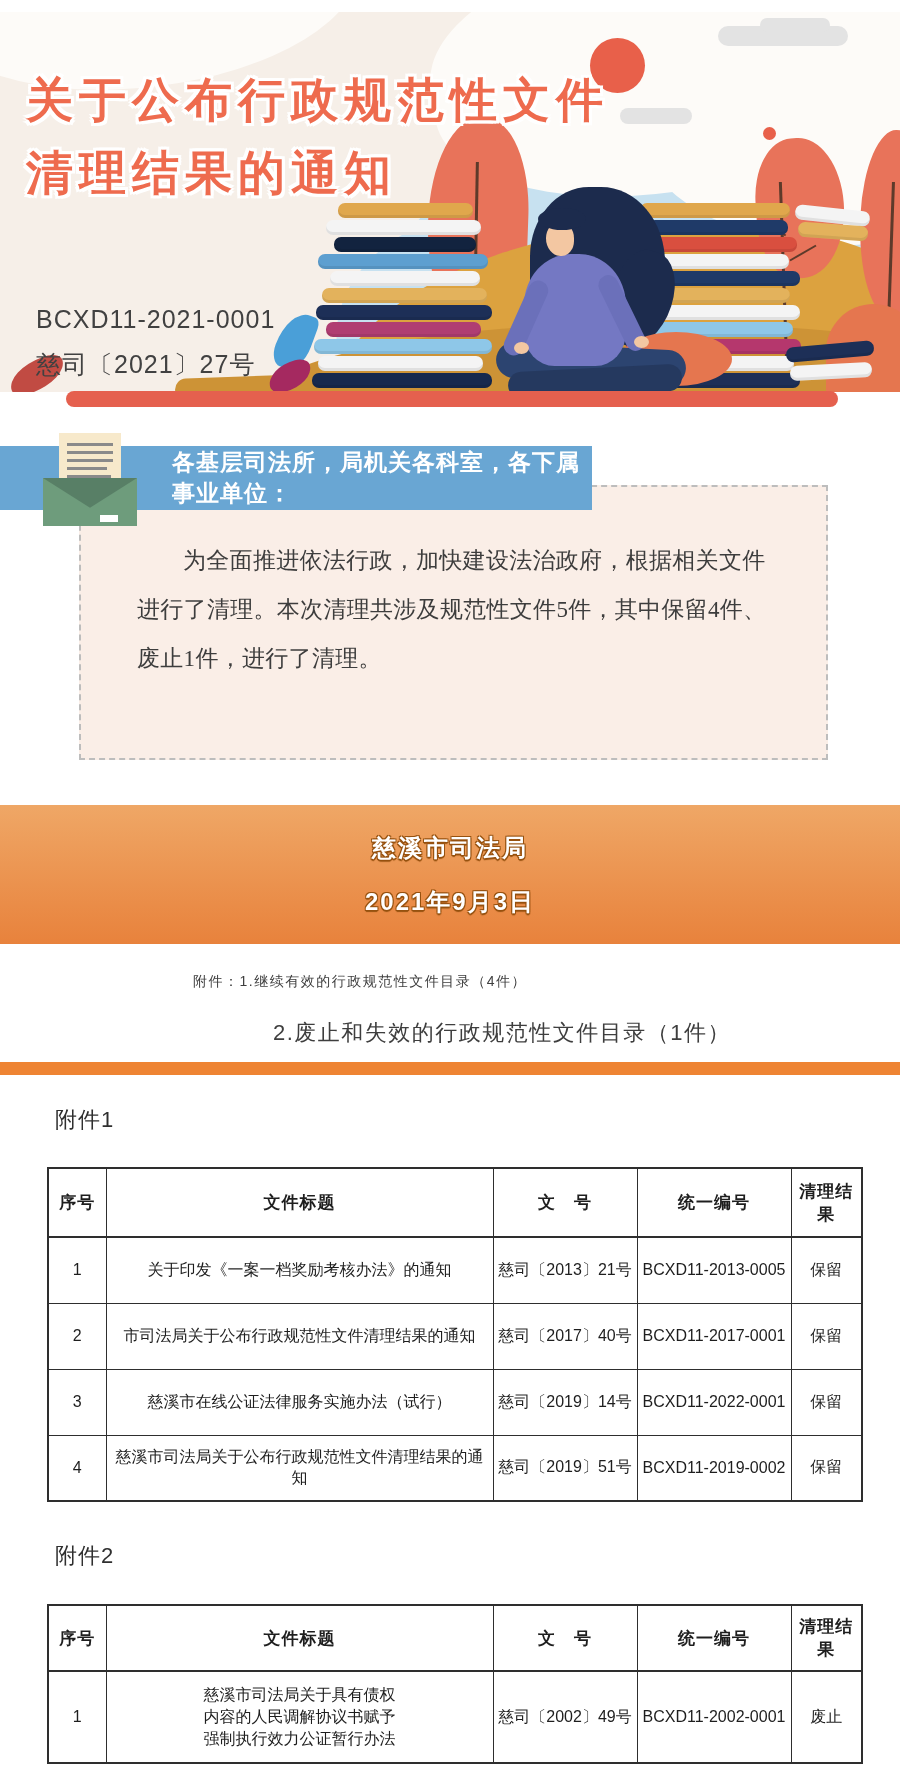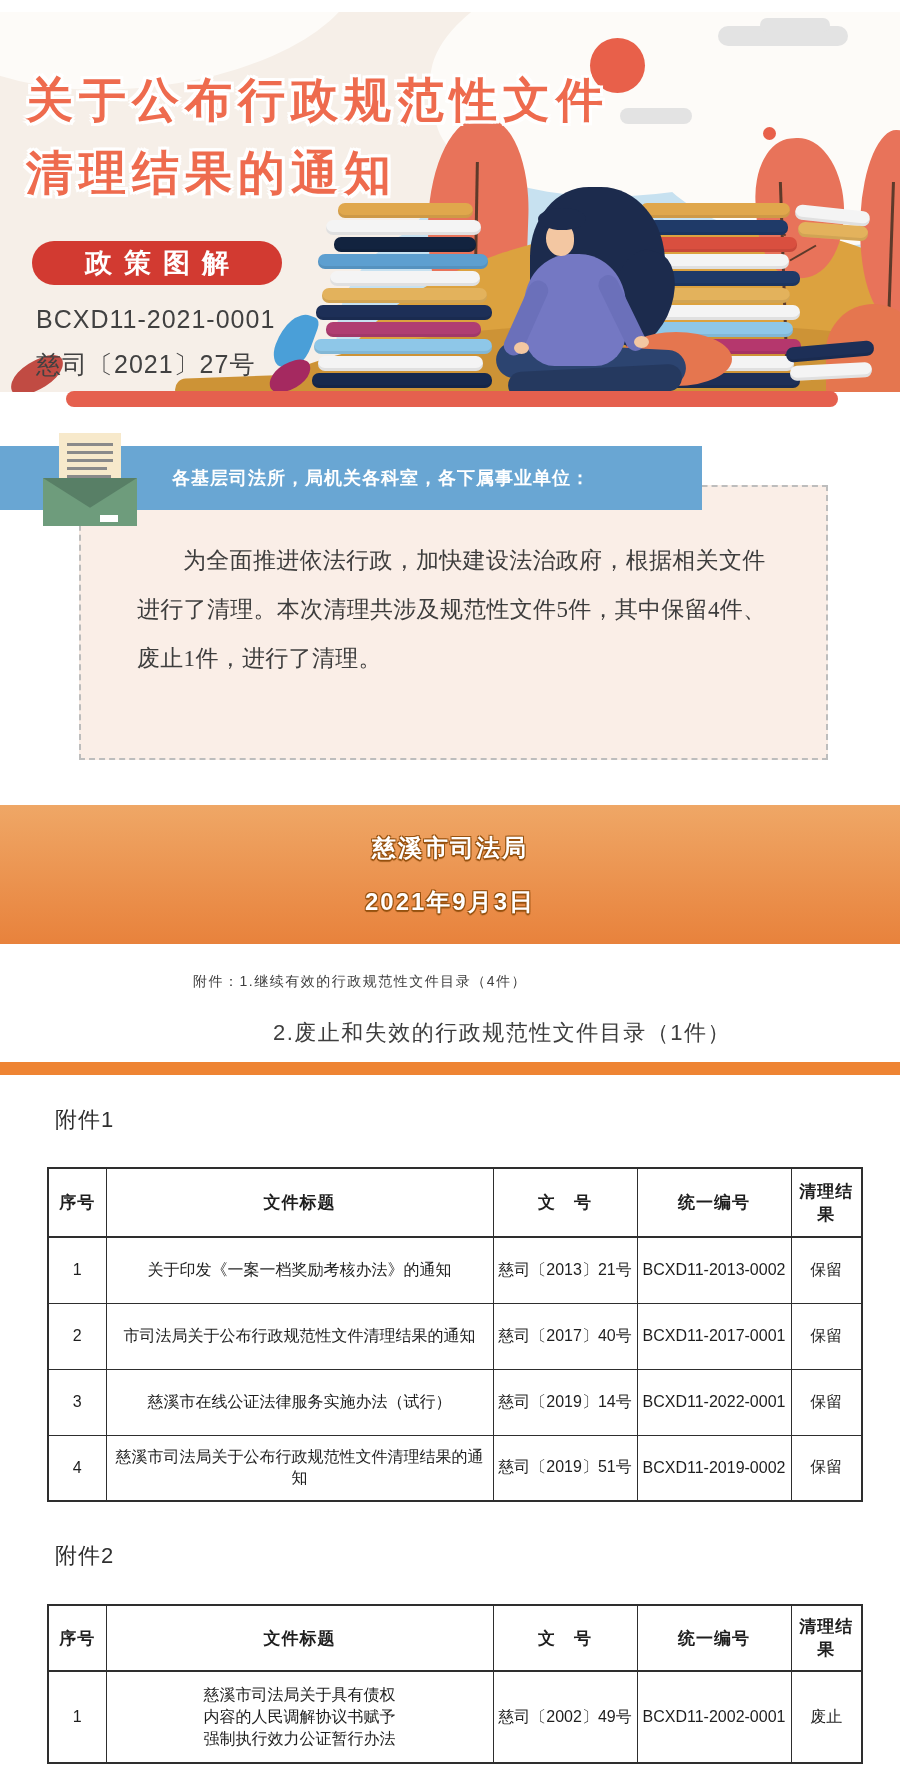--- a/index.html
+++ b/index.html
@@ -73,22 +73,22 @@
   .hero-title-1{top:57px;}
   .hero-title-2{top:130px;}
   .badge{position:absolute;left:32px;top:229px;width:250px;height:44px;background:var(--badge-red);border-radius:22px;z-index:30;
     display:flex;align-items:center;justify-content:center;color:#fff;font-size:27px;font-weight:bold;letter-spacing:12px;text-indent:12px;}
   .doc-code{position:absolute;left:36px;top:293px;font-size:25px;color:#414141;letter-spacing:1px;z-index:30;}
   .doc-number{position:absolute;left:36px;top:336px;font-size:25px;color:#414141;letter-spacing:1px;z-index:30;}
   .salmon-bar{position:absolute;left:66px;top:379px;width:772px;height:16px;background:var(--bar-salmon);border-radius:8px;z-index:16;}
 
   
   .dashed-box{position:absolute;left:79px;top:473px;width:749px;height:275px;background:#faeee7;border:2px dashed #bdbdbd;z-index:1;}
-  .blue-banner{position:absolute;left:0;top:434px;width:702px;height:64px;background:var(--banner-blue);z-index:4;
-    display:flex;align-items:center;color:#ffffff;font-size:18px;font-weight:bold;letter-spacing:1px;padding-left:172px;}
+  .blue-banner{position:absolute;left:0;top:434px;width:592px;height:64px;background:var(--banner-blue);z-index:4;
+    display:flex;align-items:center;color:#ffffff;font-size:23px;font-weight:bold;letter-spacing:1px;padding-left:172px;}
   .envelope{position:absolute;left:43px;top:421px;width:94px;height:93px;z-index:6;}
   .env-paper{position:absolute;left:16px;top:0;width:62px;height:58px;background:#f7e9cb;}
   .env-line{position:absolute;left:8px;height:3px;background:#8a8a8a;}
   .env-body{position:absolute;left:0;top:45px;width:94px;height:48px;background:#6e9c7c;}
   .env-flap{position:absolute;left:0;top:45px;width:94px;height:48px;background:#587f66;clip-path:polygon(0 0,100% 0,50% 62%);}
   .env-label{position:absolute;left:57px;top:82px;width:18px;height:7px;background:#ffffff;}
   .body-text{position:absolute;left:137px;top:524px;width:628px;z-index:5;color:var(--text-dark);font-size:23px;line-height:49px;letter-spacing:.3px;}
   .body-line{display:block;white-space:nowrap;font-family:Liberation Serif, serif;}
   .body-line.first{text-indent:2em;}
 
@@ -189,21 +189,20 @@
     <div class="p-part arm-l"></div>
     <div class="p-part arm-r"></div>
     <div class="p-part hand hand-l"></div>
     <div class="p-part hand hand-r"></div>
     <div class="p-part face"></div>
     <div class="p-part fringe"></div>
   </div>
 
   <div class="hero-title hero-title-1">关于公布行政规范性文件</div>
   <div class="hero-title hero-title-2">清理结果的通知</div>
-  <div class="badge">政策图解</div>
   <div class="doc-code">BCXD11-2021-0001</div>
   <div class="doc-number">慈司〔2021〕27号</div>
   <div class="salmon-bar"></div>
 
   <div class="dashed-box"></div>
   <div class="blue-banner">各基层司法所，局机关各科室，各下属事业单位：</div>
   <div class="envelope">
     <div class="env-paper">
       <div class="env-line" style="top:10px;width:46px;"></div>
       <div class="env-line" style="top:18px;width:46px;"></div>
@@ -246,21 +245,21 @@
         <th>文　号</th>
         <th>统一编号</th>
         <th>清理结果</th>
       </tr>
     </thead>
     <tbody>
       <tr>
         <td>1</td>
         <td>关于印发《一案一档奖励考核办法》的通知</td>
         <td>慈司〔2013〕21号</td>
-        <td>BCXD11-2013-0002</td>
+        <td>BCXD11-2013-0005</td>
         <td>保留</td>
       </tr>
       <tr>
         <td>2</td>
         <td>市司法局关于公布行政规范性文件清理结果的通知</td>
         <td>慈司〔2017〕40号</td>
         <td>BCXD11-2017-0001</td>
         <td>保留</td>
       </tr>
       <tr>

